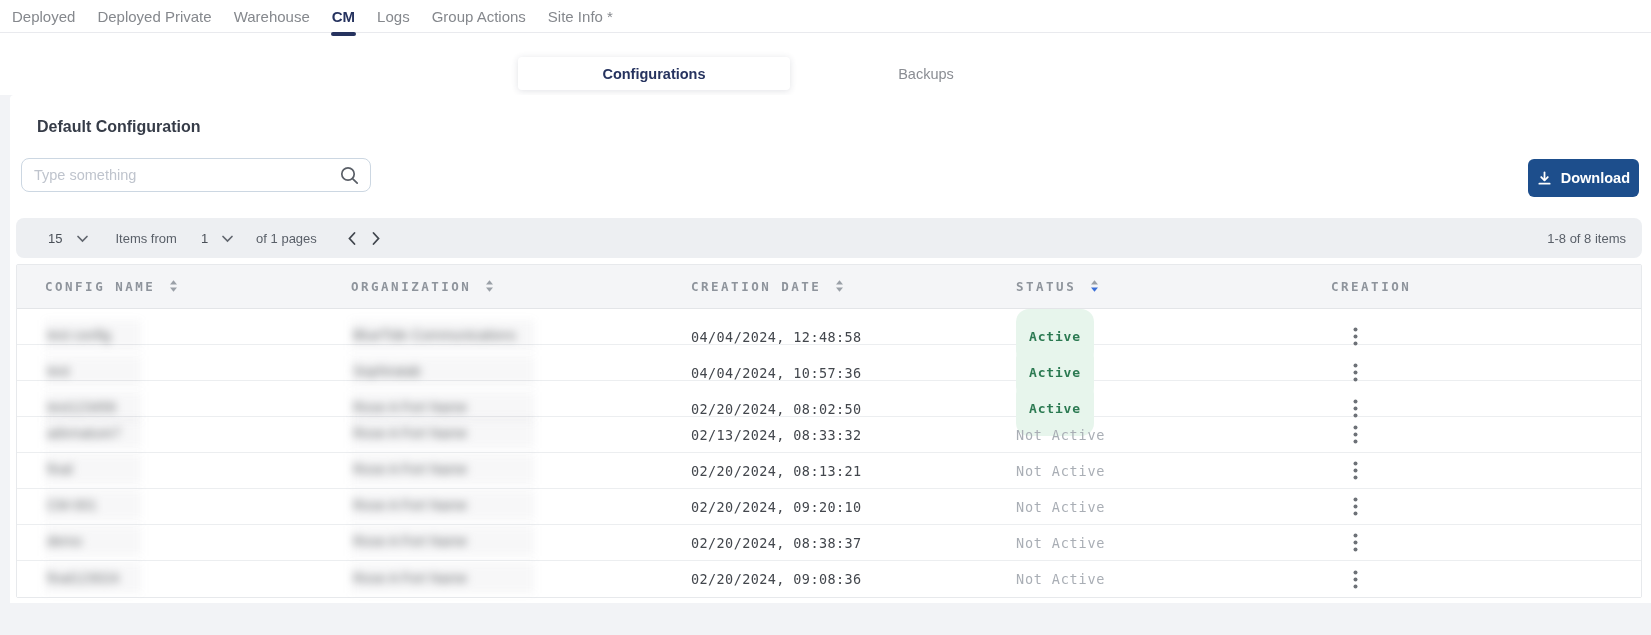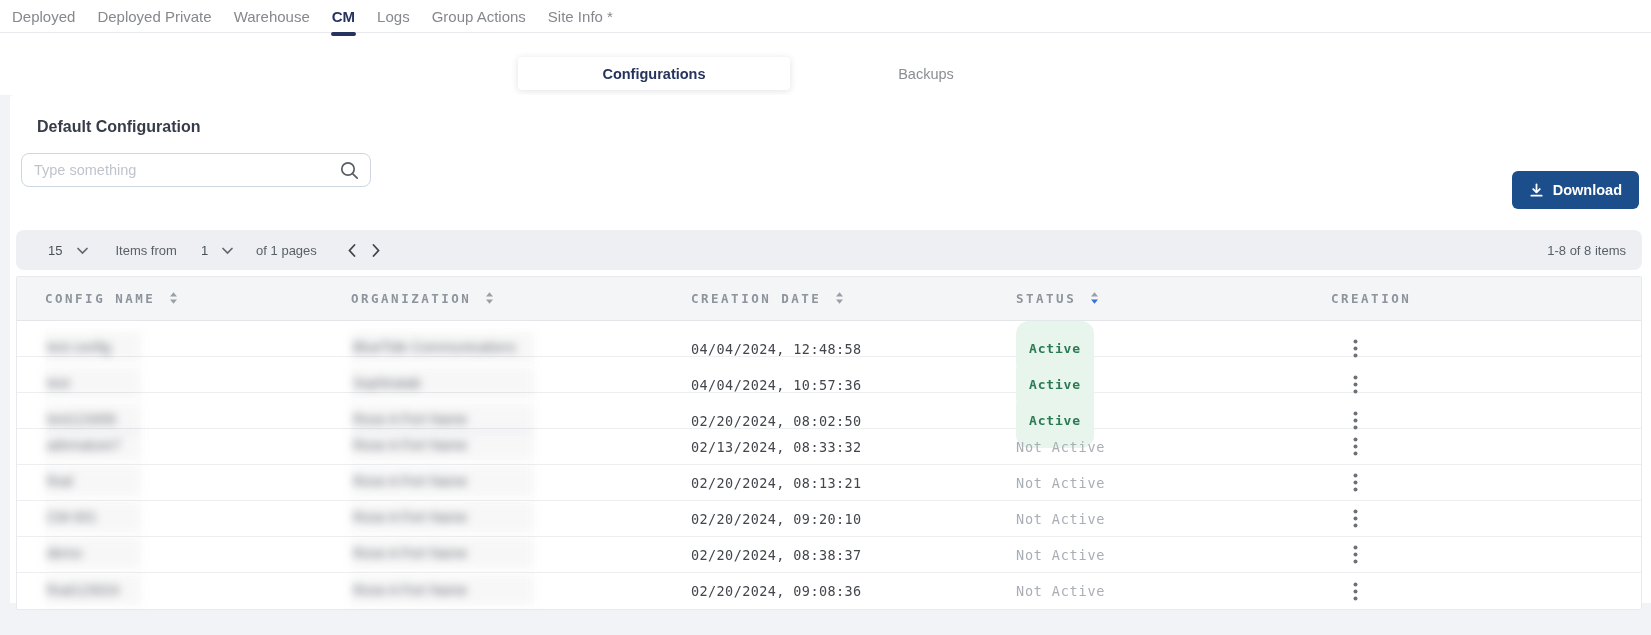--- a/index.html
+++ b/index.html
@@ -40,32 +40,32 @@
 
   
   .content-card {
     position:absolute; top:95px; left:10px; right:0; height:508px;
     background:#ffffff; border-radius:4px 0 0 0;
   }
   .page-title {
     margin:23px 0 0 27px; font-size:16px; font-weight:bold; color:#363c48;
   }
 
-  .toolbar { display:flex; align-items:flex-start; margin:17px 12px 0 11px; }
+  .toolbar { display:flex; align-items:center; margin:17px 12px 0 11px; }
   .search-wrap { position:relative; width:350px; }
   .search-input {
     width:350px; height:34px; border:1px solid #ccd7e2; border-radius:8px;
     padding:0 38px 0 12px; font-size:14.5px; color:#3c4149; outline:none;
     font-family:"Liberation Sans","DejaVu Sans",sans-serif;
   }
   .search-input::placeholder { color:#bfc4cd; }
   .search-icon { position:absolute; right:11px; top:7px; cursor:pointer; }
 
   .download-btn {
-    margin-left:auto; margin-top:18px; height:38px; padding:0 17px;
+    margin-left:auto; margin-top:6px; height:38px; padding:0 9px;
     background:var(--button-blue); color:#fff; border:none; border-radius:6px;
     font-size:14.5px; font-weight:bold; display:flex; align-items:center; gap:9px;
     cursor:pointer; font-family:"Liberation Sans","DejaVu Sans",sans-serif;
   }
 
   
   .pagination {
     margin:21px 9px 0 6px; height:40px; background:#edeff2; border-radius:8px;
     display:flex; align-items:center; font-size:13px; color:#5a6069;
   }

